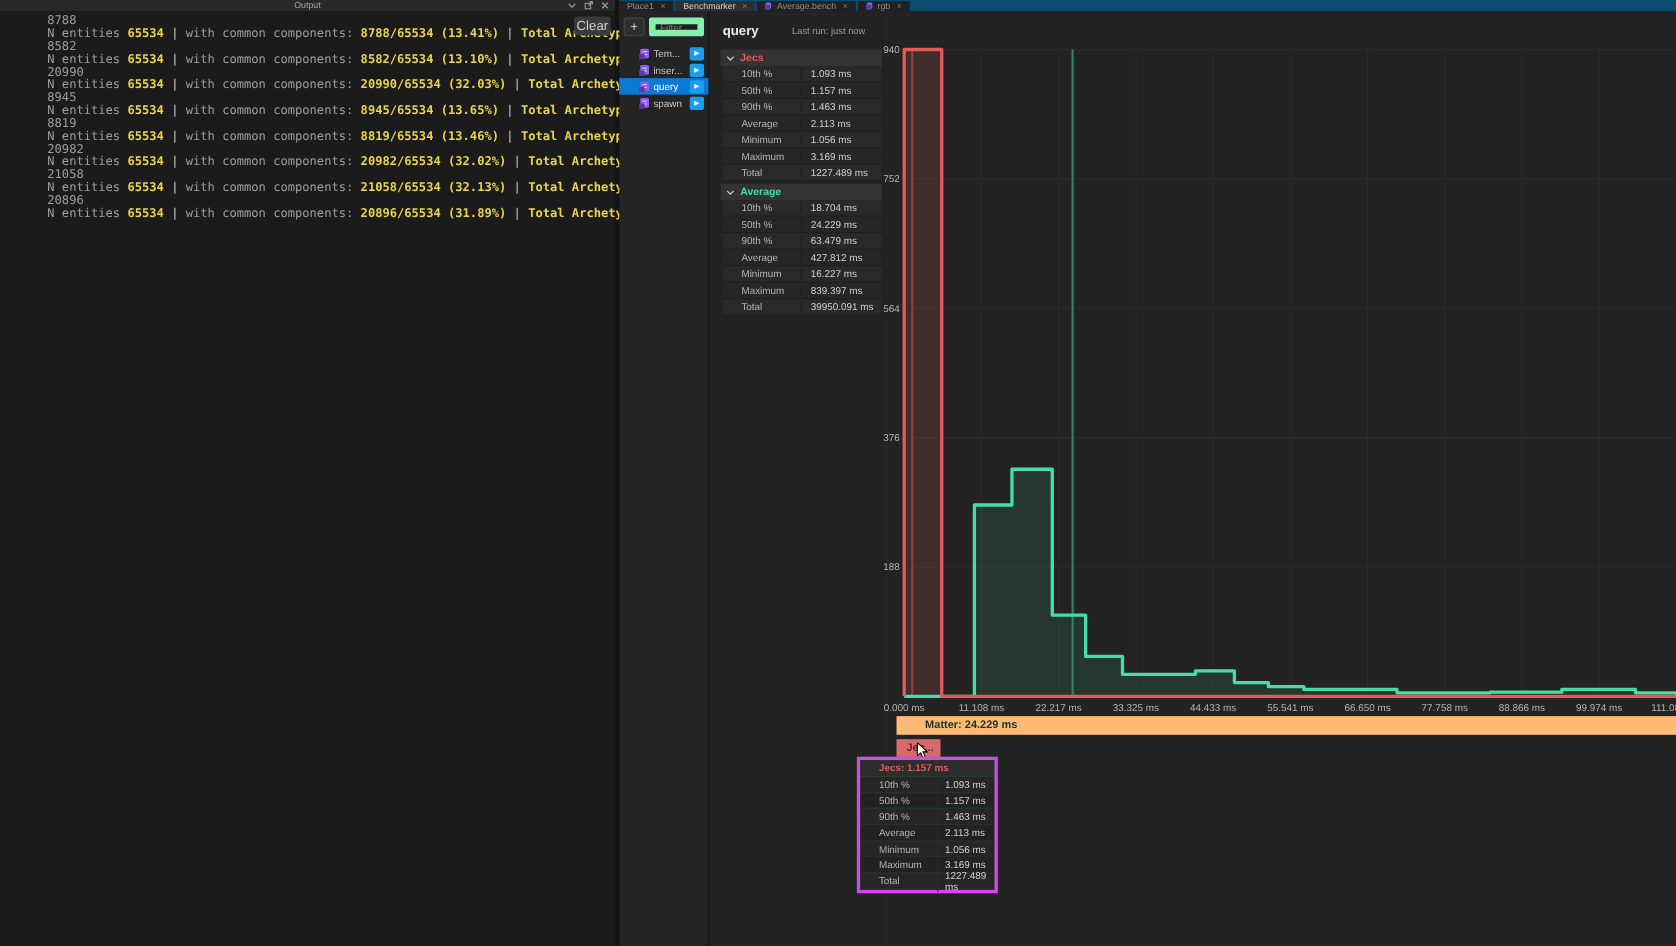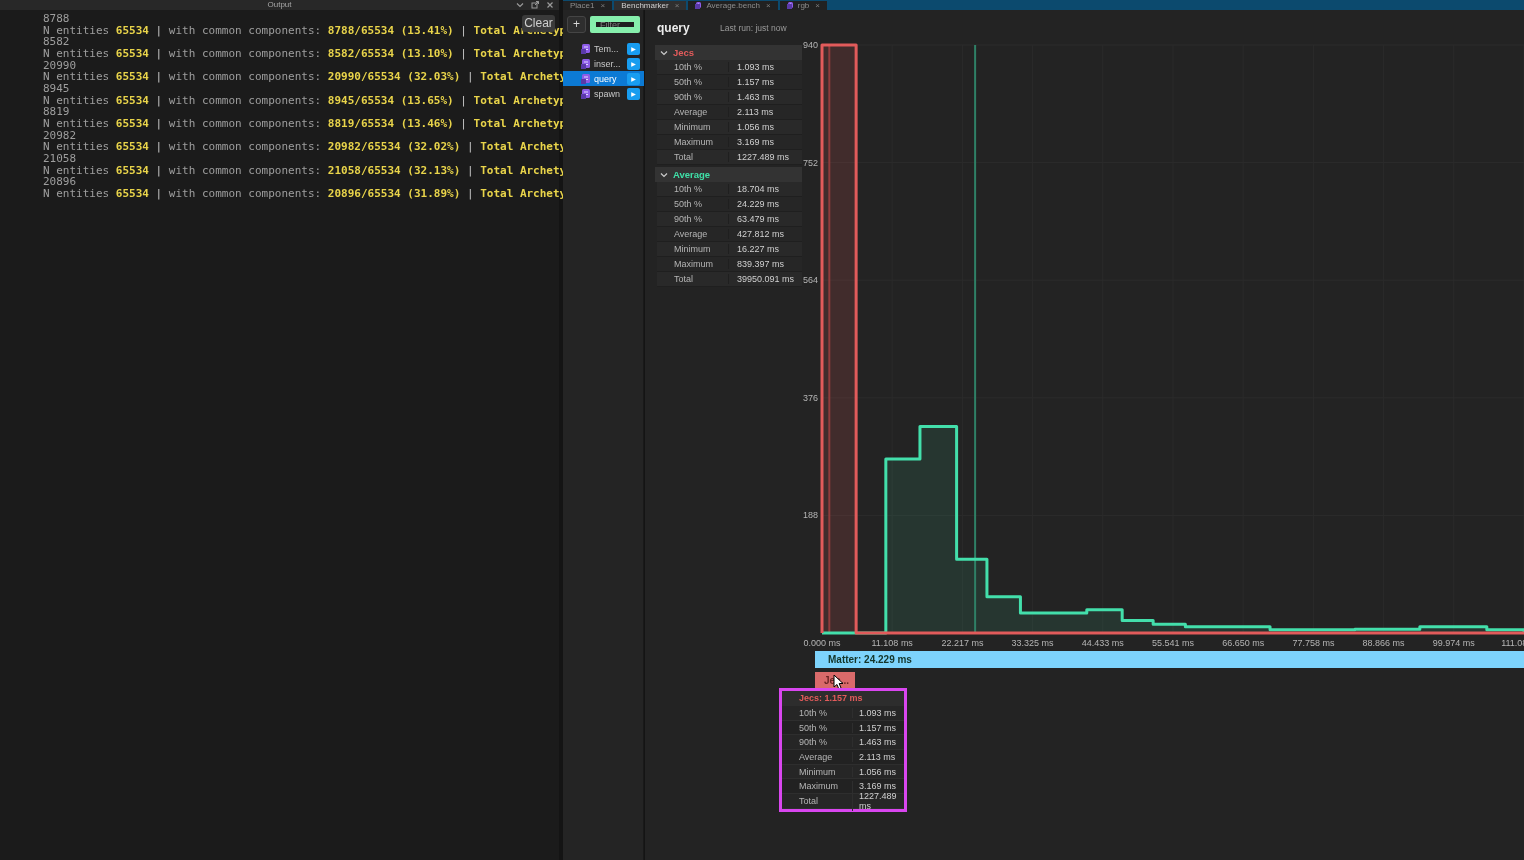--- a/index.html
+++ b/index.html
@@ -57,22 +57,22 @@
   .stat-row { margin-left:2px; height:15px; display:flex; align-items:center;
     background:#262626; border-bottom:1px solid #1f1f1f; font-size:9px; }
   .stat-row.alt { background:#292929; }
   .stat-label { width:71px; padding-left:17px; color:#b5b5b5; }
   .stat-value { flex:1; border-left:1px solid #1f1f1f; padding-left:8px; color:#d0d0d0; }
 
   
   #chart-panel { left:802px; top:10px; width:722px; height:850px; background:#232323; }
   #chart-svg { position:absolute; left:0; top:0; overflow:hidden; }
   .tick { font-size:9px; fill:#b5b5b5; font-family:"Liberation Sans",sans-serif; }
-  #matter-bar { left:13px; top:641px; width:709px; height:17px; background:#7dd3fc;
-    color:#14352a; font-size:10px; font-weight:bold; line-height:17px; padding-left:13px; }
+  #matter-bar { left:13px; top:641px; width:709px; height:17px; background:#fdba74;
+    color:#14352a; font-size:10px; font-weight:bold; line-height:17px; padding-left:26px; }
   #jecs-bar { left:13px; top:662px; width:40px; height:17px; background:#d96a6a;
     color:#6b2424; font-size:10px; font-weight:bold; line-height:17px; padding-left:9px;
     overflow:hidden; white-space:nowrap; }
   #cursor { left:31px; top:665px; }
 
   
   #tooltip { left:779px; top:688px; width:128px; background:#15803d;
     border:3px solid #d946ef; z-index:30; }
   #tooltip-title { height:15px; background:#2d2d2d; color:#e25b5b; font-size:9px;
     font-weight:bold; line-height:15px; padding-left:17px; }

